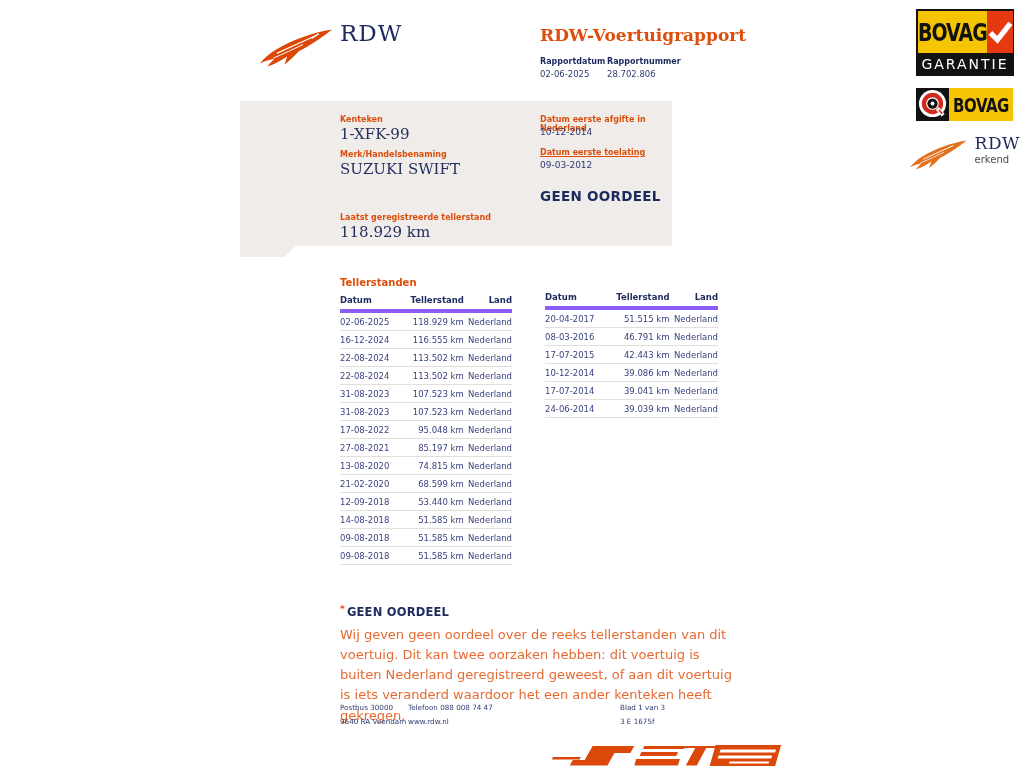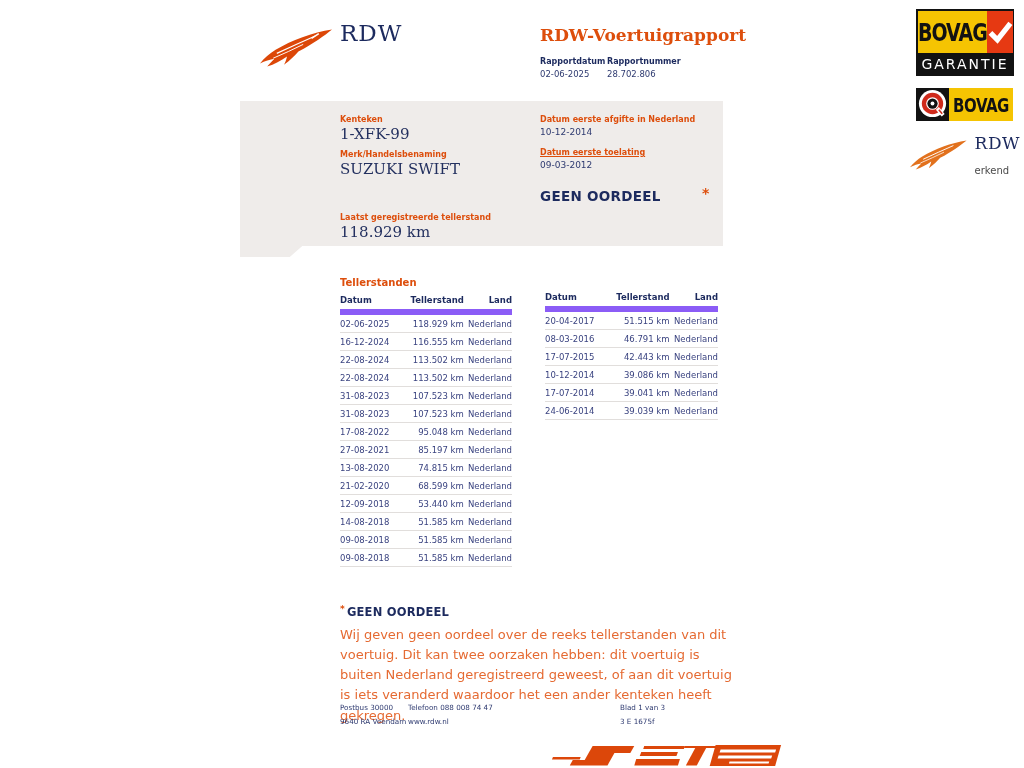--- a/index.html
+++ b/index.html
@@ -16,21 +16,21 @@
   #rdw-wordmark{left:340px;top:20px;font-family:"DejaVu Serif","Liberation Serif",serif;
     font-size:23px;color:#1c2a5e;letter-spacing:1px;}
   #report-title{left:540px;top:25px;font-family:"DejaVu Serif","Liberation Serif",serif;
     font-weight:bold;font-size:17px;color:#dd4e0c;}
   .meta-label{font-size:8px;font-weight:bold;color:#1c2a5e;}
   .meta-value{font-size:8.5px;color:#2e3a70;margin-top:3px;}
   #meta-date{left:540px;top:57px;width:62px;}
   #meta-number{left:607px;top:57px;width:80px;}
 
   
-  #summary-box{left:240px;top:101px;width:483px;height:156px;background:#efecea;
+  #summary-box{left:240px;top:101px;width:432px;height:156px;background:#efecea;
     clip-path:polygon(0 0,100% 0,100% 93%,12.9% 93%,10.3% 100%,0 100%);}
   .lbl{font-size:8px;font-weight:bold;color:#dd4e0c;}
   .val-lg{font-family:"DejaVu Serif","Liberation Serif",serif;font-size:15px;color:#23305f;}
   .val-sm{font-size:9px;color:#2e3a70;}
   #sb-kenteken-l{left:100px;top:14px;}
   #sb-kenteken-v{left:100px;top:24px;}
   #sb-merk-l{left:100px;top:49px;}
   #sb-merk-v{left:100px;top:59px;}
   #sb-teller-l{left:100px;top:112px;}
   #sb-teller-v{left:100px;top:122px;}
@@ -40,21 +40,21 @@
   #sb-toelating-v{left:300px;top:59px;}
   #sb-oordeel{left:300px;top:87px;font-size:13.5px;font-weight:bold;color:#1c2a5e;letter-spacing:.3px;}
   #sb-asterisk{left:462px;top:84px;font-size:14px;font-weight:bold;color:#dd4e0c;}
 
   
   .tbl-wrap{width:172px;}
   #table-left-wrap{left:340px;top:277px;}
   #table-right-wrap{left:545px;top:289px;width:173px;}
   .tbl-title{font-size:10px;font-weight:bold;color:#dd4e0c;margin:0 0 4px 0;}
   table.tbl{width:100%;border-collapse:collapse;font-size:8.5px;color:#3a4380;}
-  table.tbl th{font-weight:bold;color:#1c2a5e;padding:3px 0 4px;border-bottom:6px solid #8b5cf6;}
+  table.tbl th{font-weight:bold;color:#1c2a5e;padding:3px 0 4px;border-bottom:4px solid #8b5cf6;}
   table.tbl td{padding:4px 0 3px;border-bottom:1px solid #e1dedc;}
   table.tbl .c0{width:38%;text-align:left;}
   table.tbl .c1{width:34%;text-align:right;}
   table.tbl .c2{width:28%;text-align:right;}
 
   
   #footnote{left:340px;top:604px;width:392px;}
   #footnote-head{font-size:11.5px;font-weight:bold;color:#1c2a5e;letter-spacing:.2px;}
   #footnote-head .ast{color:#dd4e0c;font-size:9px;vertical-align:4px;margin-right:2px;}
   #footnote-body{margin-top:6px;font-size:13px;line-height:1.55;color:#e56a32;}
@@ -79,21 +79,21 @@
   #badge-bovag{left:916px;top:88px;width:97px;height:33px;display:flex;}
   #bb-icon{width:33px;height:33px;background:#121212;}
   #bb-yellow{flex:1;background:#f5c402;display:flex;align-items:center;justify-content:center;}
   #bb-yellow span{font-weight:bold;font-size:15px;color:#121212;letter-spacing:-.5px;
     transform:scaleY(1.3);display:inline-block;}
 
   #badge-rdw-erkend{left:910px;top:133px;width:110px;display:flex;align-items:flex-start;}
   #be-feather{width:58px;height:32px;margin-top:6px;}
   #be-text{margin-left:8px;}
   #be-rdw{font-family:"DejaVu Serif","Liberation Serif",serif;font-size:17px;color:#1c2a5e;letter-spacing:.5px;}
-  #be-erkend{font-size:10px;color:#4a4a4a;margin-top:12px;}
+  #be-erkend{font-size:10px;color:#4a4a4a;margin-top:1px;}
 
   
   #bottom-graphic{left:545px;top:744px;width:248px;height:24px;}
 </style>
 </head>
 <body>
 
 <svg id="rdw-logo" class="abs" viewBox="0 0 120 62">
   <path fill="#dc4708" d="M120,0 C88,5 52,18 26,34 C16,40 7,48 0,57 C8,53 17,50 24,49 C20,53 15,58 12,62 C24,58 35,52 45,45 C44,50 42,55 40,59 C50,52 58,44 64,37 C88,24 108,10 120,0 Z"></path>
   <path d="M28,40 Q60,25 92,11" stroke="#ffffff" stroke-width="2" fill="none"></path>

